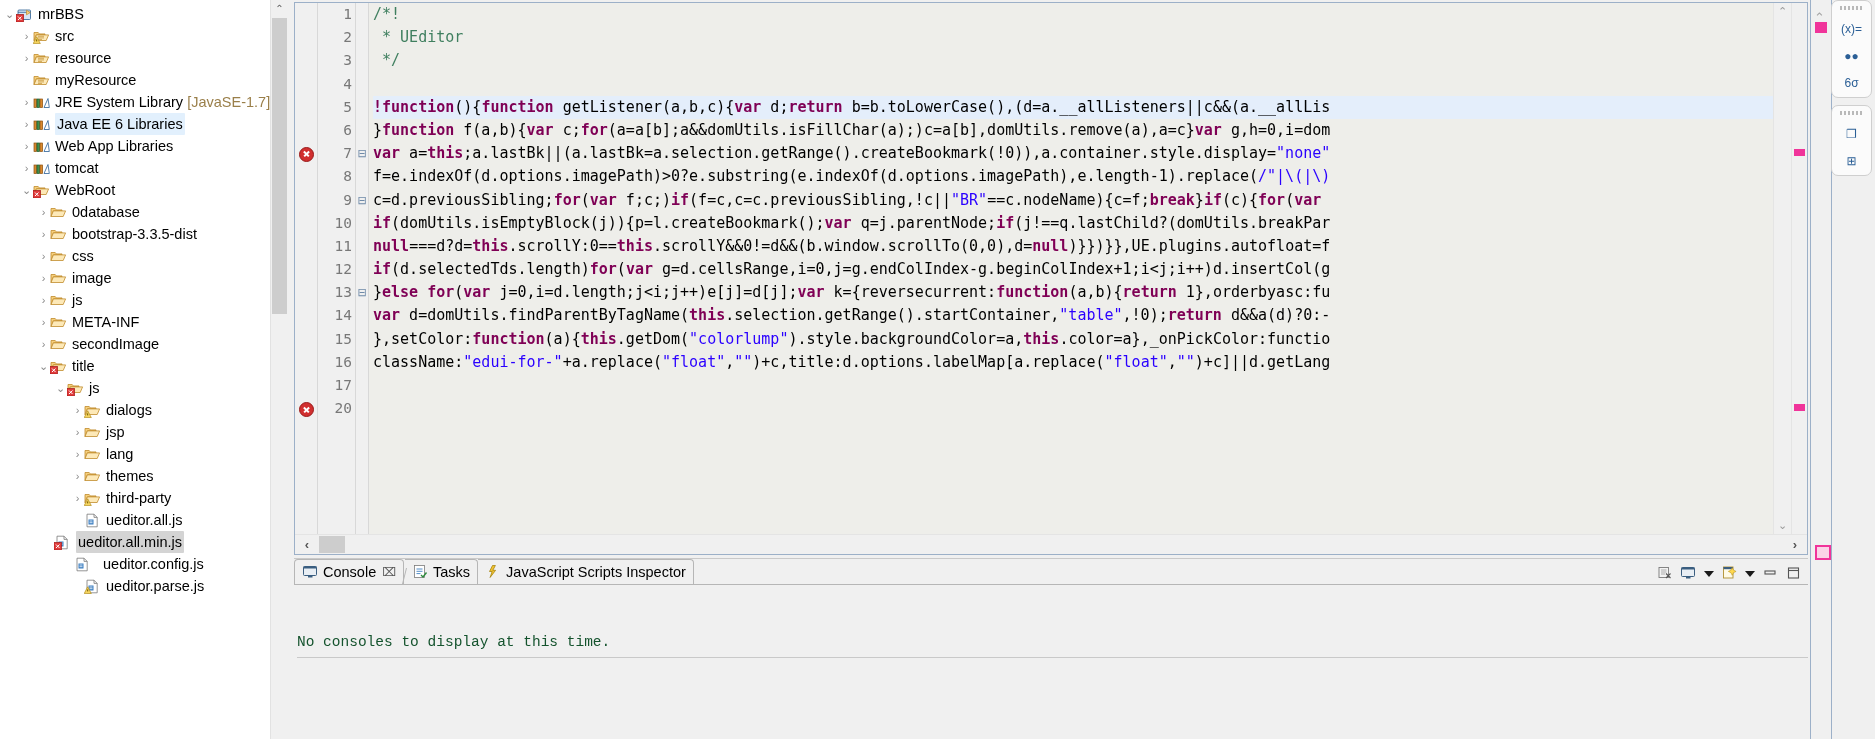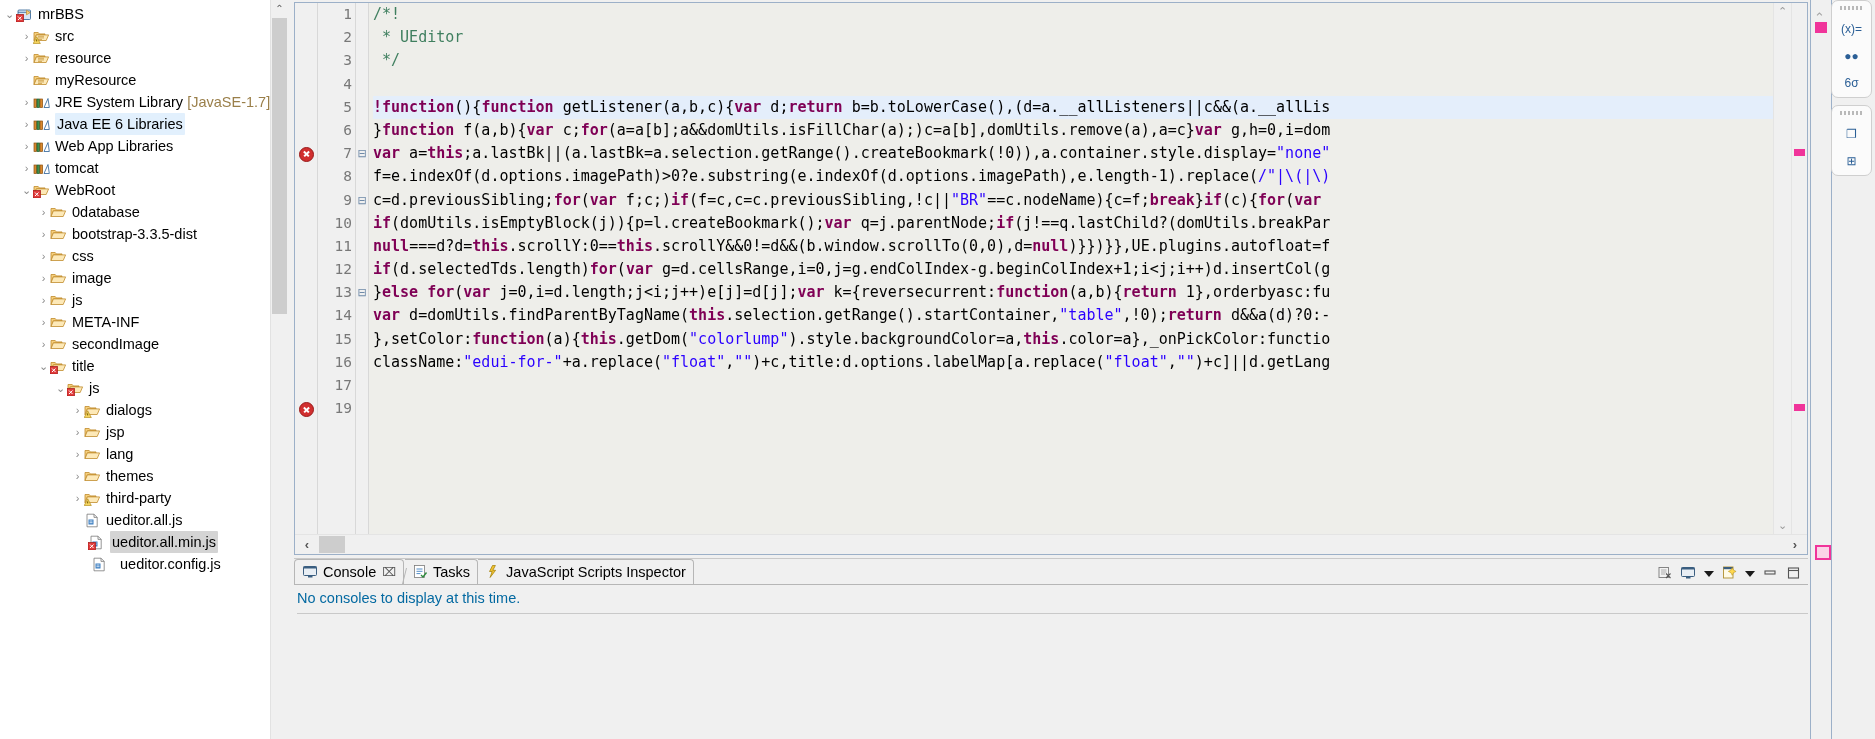--- a/index.html
+++ b/index.html
@@ -133,20 +133,21 @@
   .ed-hscroll .hthumb{width:26px;height:17px;background:#cdcdcd;}
 
   
   .console-frame{
     margin:3px 2px 0 2px;
     flex:1 1 auto;
     display:flex;flex-direction:column;
     background:#f0f0f0;
     border-top:1px solid #c9c9c9;
     position:relative;
+    gap:44px;
   }
   .console-tabs{
     height:25px;display:flex;align-items:flex-end;position:relative;
     border-bottom:1px solid #b6b6b6;
   }
   .ctab{
     height:24px;display:flex;align-items:center;gap:4px;padding:0 7px;
     font-size:14.5px;color:#000;position:relative;white-space:nowrap;
   }
   .ctab.active{
@@ -163,21 +164,21 @@
   .ctab .closex{font-size:12px;color:#555;margin-left:2px;}
   .console-toolbar{
     margin-left:auto;display:flex;align-items:center;gap:6px;padding:0 6px 2px 0;
   }
   .tb-ico{width:17px;height:17px;display:inline-block;position:relative;}
   .caret-dn{width:0;height:0;border-left:5px solid transparent;border-right:5px solid transparent;border-top:6px solid #1a1a1a;}
   .console-body{
     flex:1 1 auto;background:#f0f0f0;padding:3px 0 0 3px;
     font-size:14.5px;
   }
-  .console-msg{color:#0369a1;line-height:20px;}
+  .console-msg{color:#14532d;line-height:20px;font-family:Liberation Mono, monospace;}
   .console-hr{height:1px;background:#c9c9c9;margin-top:5px;}
 
   
   .right-rail{
     flex:0 0 65px;height:739px;background:#f0f0f0;position:relative;
     display:flex;flex-direction:column;align-items:center;
   }
   .rail-band{
     position:absolute;left:0;top:0;width:20px;height:739px;background:#f0f0f0;
     border-left:1px solid #9cb0c8;border-right:1px solid #9cb0c8;
@@ -447,41 +448,53 @@
         <div class="node" style="padding-left: 71px;">
           <span class="twisty none"></span>
           <span class="ico"><svg width="17" height="15" viewBox="0 0 17 15">
               <path d="M3 1.2h7l3.2 3.2v9.4H3z" fill="#fff" stroke="#7a7a7a" stroke-width=".8"></path>
               <path d="M10 1.2v3.2h3.2" fill="none" stroke="#7a7a7a" stroke-width=".8"></path>
               <rect x="4.5" y="6.5" width="5" height="5" fill="#3d7fc1"></rect>
               <path d="M5.5 8h3M5.5 9.7h3" stroke="#fff" stroke-width=".8"></path>
             </svg></span>
           <span class="label"><span>ueditor.all.js</span></span>
         </div>
-        <div class="node" style="padding-left: 59px; margin-left: 16px;">
+        <div class="node" style="padding-left: 41px;">
           <span class="twisty none"></span>
           <span class="ico"><svg width="17" height="15" viewBox="0 0 17 15">
               <path d="M3 1.2h7l3.2 3.2v9.4H3z" fill="#fff" stroke="#7a7a7a" stroke-width=".8"></path>
               <path d="M10 1.2v3.2h3.2" fill="none" stroke="#7a7a7a" stroke-width=".8"></path>
               <rect x="4.5" y="6.5" width="5" height="5" fill="#3d7fc1"></rect>
               <path d="M5.5 8h3M5.5 9.7h3" stroke="#fff" stroke-width=".8"></path>
               <rect x="0" y="7.5" width="7.5" height="7.5" fill="#e03c3c" stroke="#a01414" stroke-width=".7"></rect>
               <path d="M2 9.5l3.5 3.5M5.5 9.5L2 13" stroke="#fff" stroke-width="1"></path>
             </svg></span>
           <span class="label sel-grey"><span>ueditor.all.min.js</span></span>
         </div>
-        <div class="node" style="padding-left: 71px; gap: 7px;">
+        <div class="node" style="padding-left: 54px; gap: 7px;">
           <span class="twisty none"></span>
           <span class="ico"><svg width="17" height="15" viewBox="0 0 17 15">
               <path d="M3 1.2h7l3.2 3.2v9.4H3z" fill="#fff" stroke="#7a7a7a" stroke-width=".8"></path>
               <path d="M10 1.2v3.2h3.2" fill="none" stroke="#7a7a7a" stroke-width=".8"></path>
               <rect x="4.5" y="6.5" width="5" height="5" fill="#3d7fc1"></rect>
               <path d="M5.5 8h3M5.5 9.7h3" stroke="#fff" stroke-width=".8"></path>
             </svg></span>
           <span class="label"><span>ueditor.config.js</span></span>
+        </div>
+        <div class="node" style="padding-left: 71px;">
+          <span class="twisty none"></span>
+          <span class="ico"><svg width="17" height="15" viewBox="0 0 17 15">
+              <path d="M3 1.2h7l3.2 3.2v9.4H3z" fill="#fff" stroke="#7a7a7a" stroke-width=".8"></path>
+              <path d="M10 1.2v3.2h3.2" fill="none" stroke="#7a7a7a" stroke-width=".8"></path>
+              <rect x="4.5" y="6.5" width="5" height="5" fill="#3d7fc1"></rect>
+              <path d="M5.5 8h3M5.5 9.7h3" stroke="#fff" stroke-width=".8"></path>
+              <path d="M3.7 7.8l3.6 6.8H.2z" fill="#f6d560" stroke="#b08a18" stroke-width=".7"></path>
+              <path d="M3.7 10.4v2" stroke="#6b5200" stroke-width="1"></path>
+            </svg></span>
+          <span class="label"><span>ueditor.parse.js</span></span>
         </div>
       </div>
     <div class="explorer-scroll">
       <div class="arrow-up">⌃</div>
       <div class="thumb"></div>
     </div>
   </div>
 
   <div class="sash-v"></div>
 
@@ -504,21 +517,21 @@
             <div class="lineno">8</div>
             <div class="lineno">9</div>
             <div class="lineno">10</div>
             <div class="lineno">11</div>
             <div class="lineno">12</div>
             <div class="lineno">13</div>
             <div class="lineno">14</div>
             <div class="lineno">15</div>
             <div class="lineno">16</div>
             <div class="lineno">17</div>
-            <div class="lineno">19</div>
+            <div class="lineno">20</div>
           </div>
         <div class="fold-col" id="foldCol">
             <div class="fold"></div>
             <div class="fold"></div>
             <div class="fold"></div>
             <div class="fold"></div>
             <div class="fold"></div>
             <div class="fold"></div>
             <div class="fold">⊟</div>
             <div class="fold"></div>

